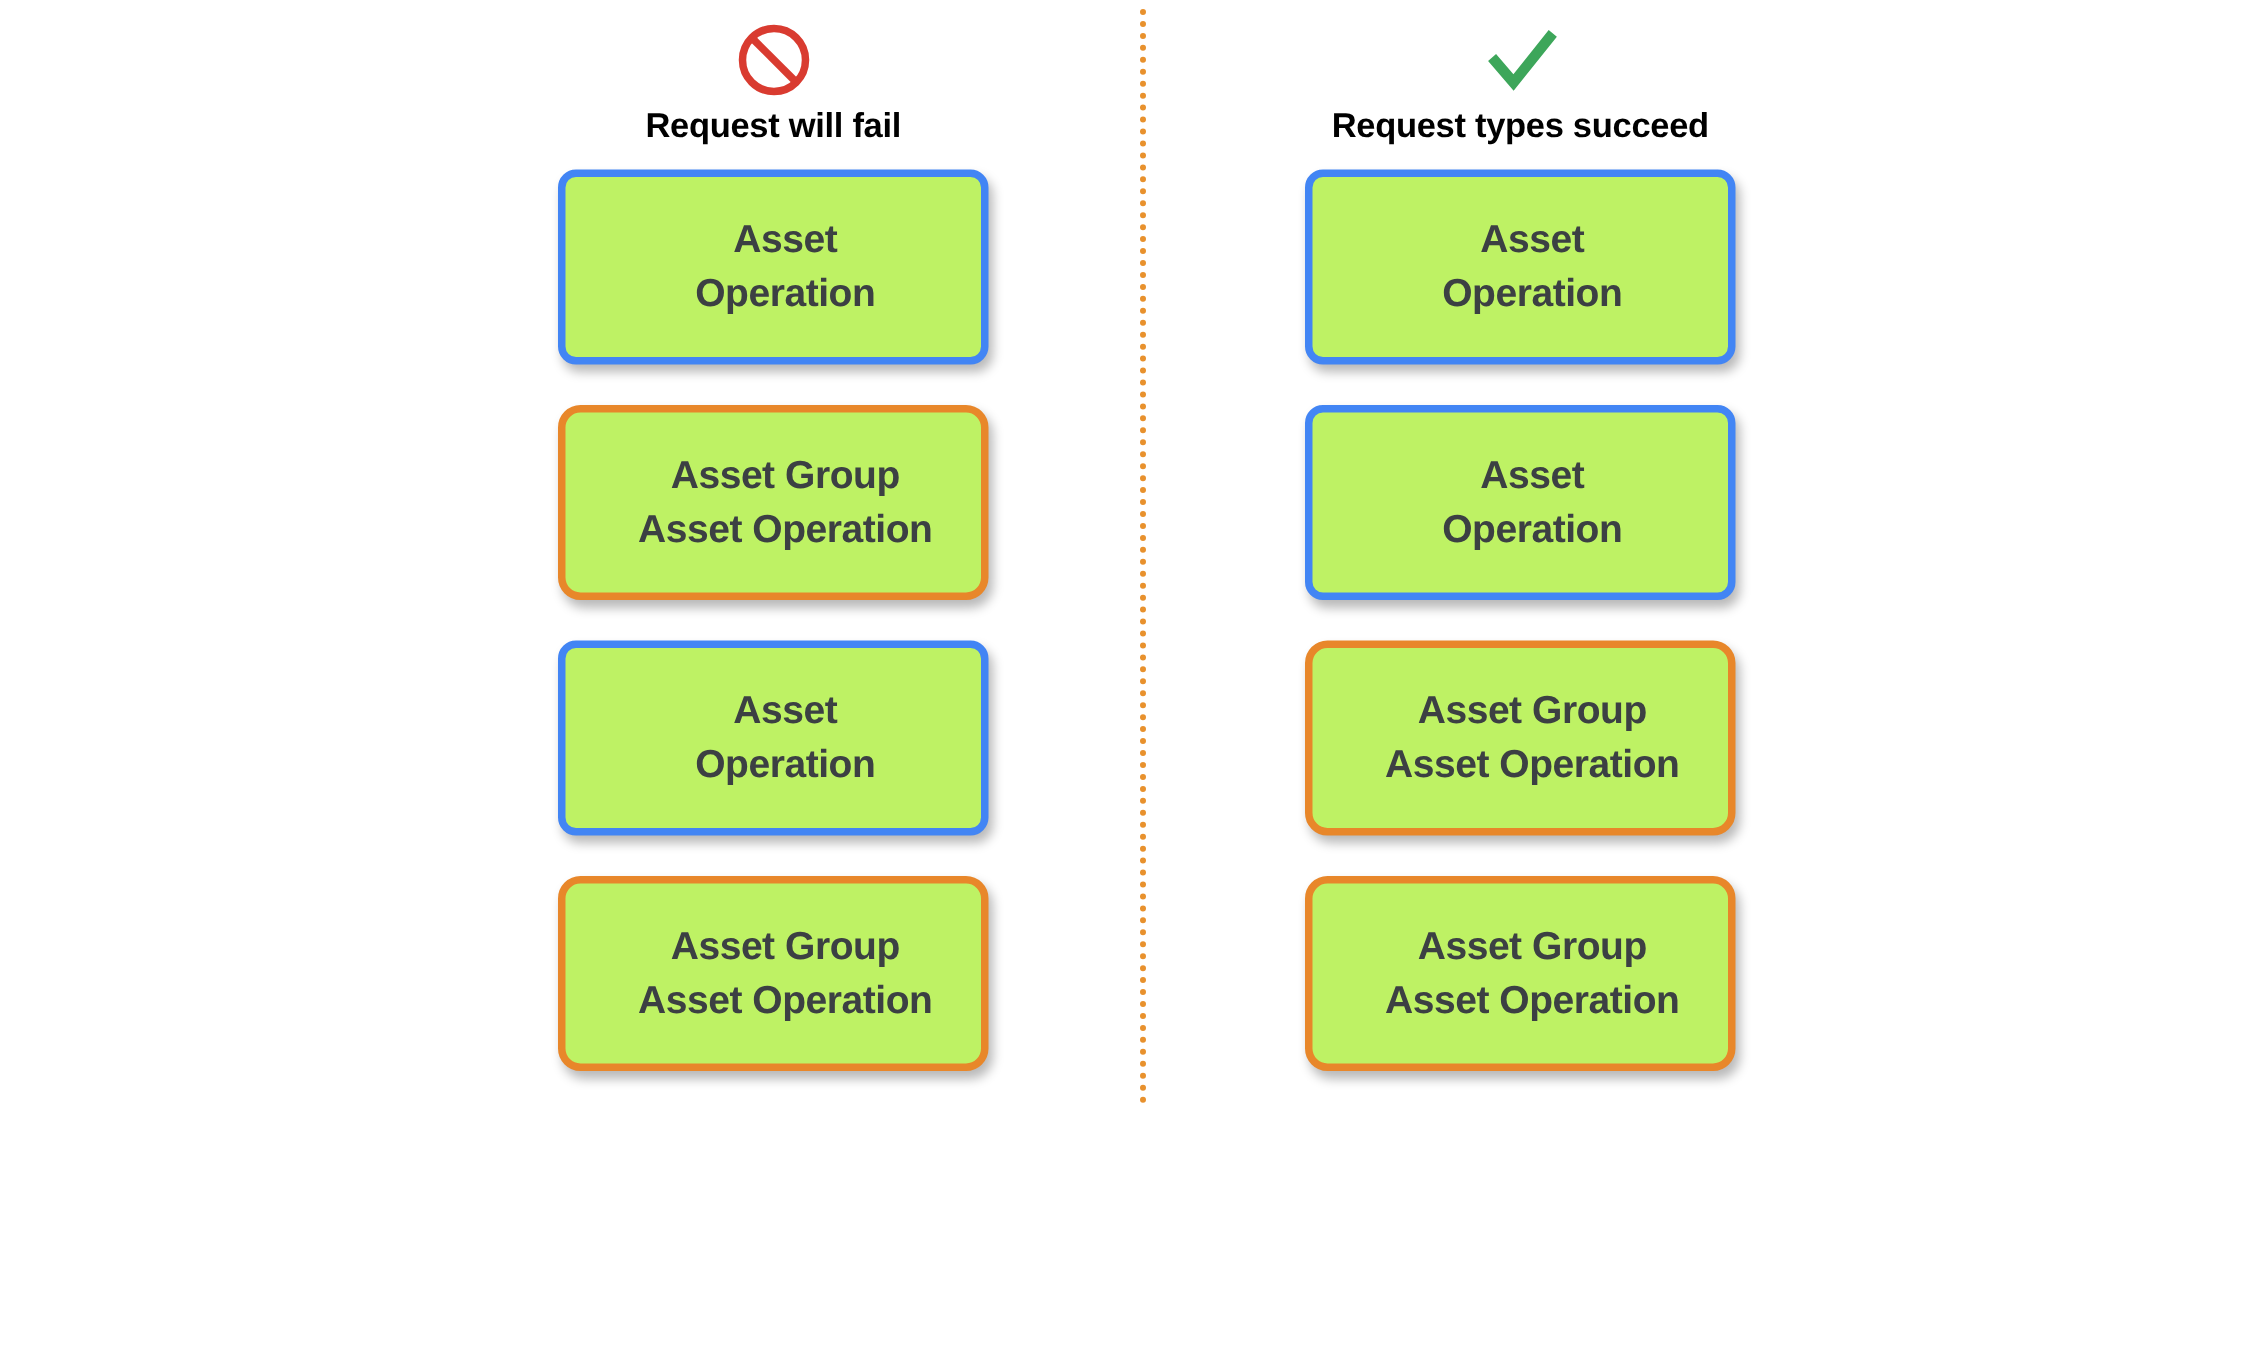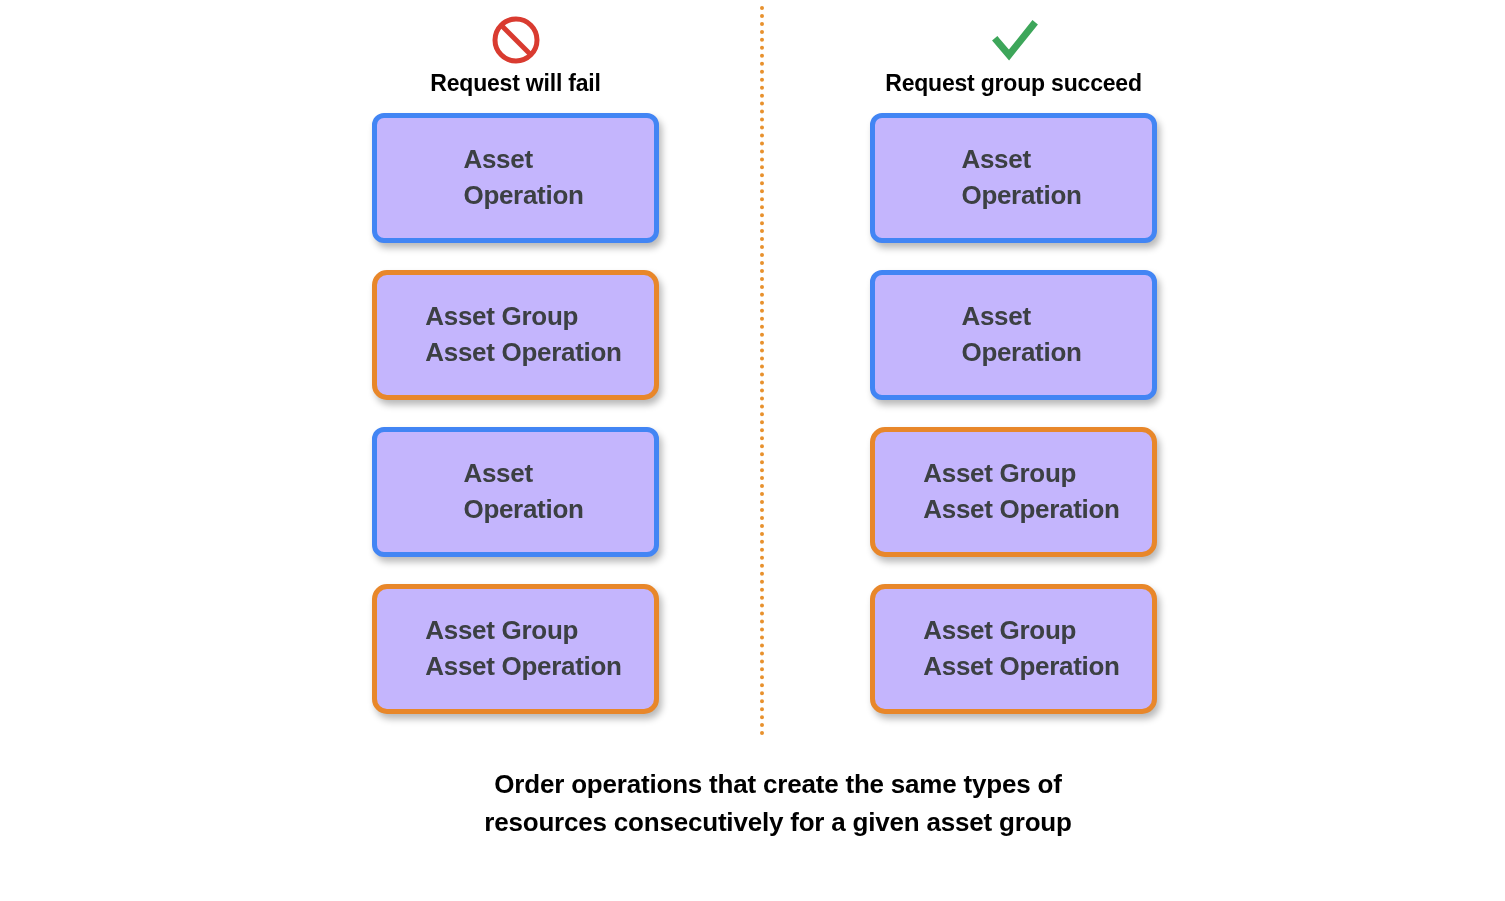--- a/index.html
+++ b/index.html
@@ -66,27 +66,27 @@
     letter-spacing: -0.2px;
     white-space: nowrap;
   }
 
   
   .op-box {
     box-sizing: border-box;
     width: 287px;
     height: 130px;
     margin-bottom: 27px;
-    background: #c4b5fd;
+    background: #bef264;
     border-radius: 12px;
     border: 5px solid #4285F4;
     display: flex;
     align-items: center;
     justify-content: center;
-    text-align: left;
+    text-align: center;
     box-shadow: 3px 5px 7px rgba(0,0,0,0.28);
     padding-left: 16px;
   }
   .op-box.blue   { border-color: #4285F4; }
   .op-box.orange { border-color: #E8872A; border-radius: 15px; }
 
   .op-text {
     font-size: 26px;
     font-weight: bold;
     line-height: 1.38;
@@ -123,21 +123,21 @@
       <circle cx="26" cy="26" r="21" fill="none" stroke="#D93B30" stroke-width="5"></circle>
       <line x1="11.5" y1="11.5" x2="40.5" y2="40.5" stroke="#D93B30" stroke-width="5" stroke-linecap="butt"></line>
     </svg>
     <div class="header-label">Request will fail</div>
   </div>
 
   <div class="col-header right">
     <svg class="header-icon" viewBox="0 0 52 52">
       <polyline points="9,27 21,41 45,11" fill="none" stroke="#3DA65A" stroke-width="7" stroke-linecap="square" stroke-linejoin="miter"></polyline>
     </svg>
-    <div class="header-label">Request group succeed</div>
+    <div class="header-label">Request types succeed</div>
   </div>
 
   <div class="column left">
     <div class="op-box blue">
       <span class="op-text">Asset
 Operation</span>
     </div>
     <div class="op-box orange">
       <span class="op-text">Asset Group
 Asset Operation</span>
@@ -164,16 +164,14 @@
     <div class="op-box orange">
       <span class="op-text">Asset Group
 Asset Operation</span>
     </div>
     <div class="op-box orange">
       <span class="op-text">Asset Group
 Asset Operation</span>
     </div>
   </div>
 
-  <div class="caption">Order operations that create the same types of
-resources consecutively for a given asset group</div>
 
 </div>
 
 </body></html>

